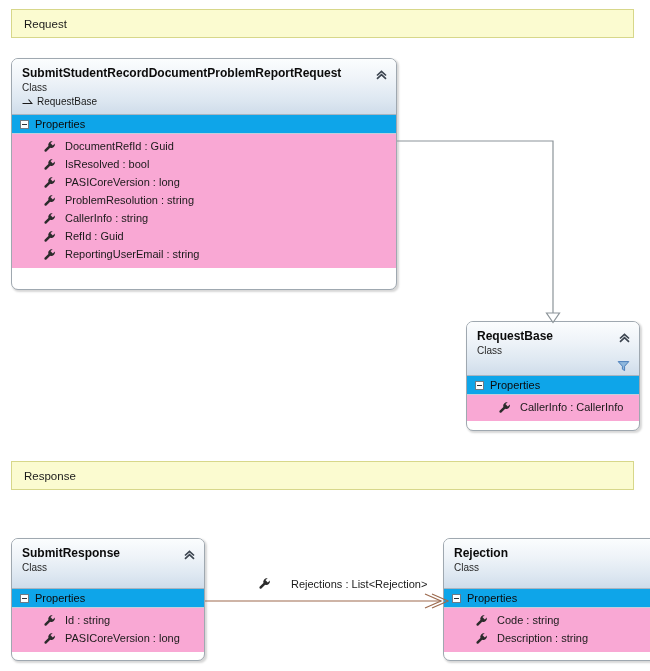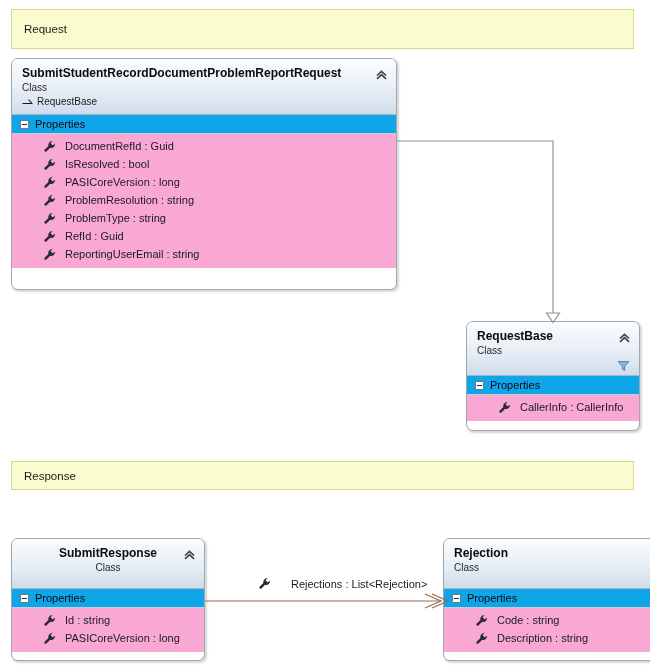--- a/index.html
+++ b/index.html
@@ -21,21 +21,21 @@
     position: absolute;
     box-sizing: border-box;
     background: #fbfbd0;
     border: 1px solid #d7d78a;
     display: flex;
     align-items: center;
     padding-left: 12px;
     font-size: 11.5px;
     color: #1a1a1a;
   }
-  #banner-request  { left: 11px; top: 9px;   width: 623px; height: 40px; }
+  #banner-request  { left: 11px; top: 9px;   width: 623px; height: 29px; }
   #banner-response { left: 11px; top: 461px; width: 623px; height: 29px; }
 
   
   .uml-class {
     position: absolute;
     box-sizing: border-box;
     border: 1px solid #9fa8b0;
     border-radius: 7px;
     background: #ffffff;
     box-shadow: 1.5px 1.5px 2px rgba(0,0,0,0.16);
@@ -212,21 +212,21 @@
           </svg>
       </span>
       <span>ProblemResolution : string</span>
     </div>
     <div class="member">
       <span class="wrench">
         <svg viewBox="0 0 13 13" width="13" height="13">
             <path d="M9.7 1.4 a3.6 3.6 0 0 0 -4.3 4.6 L1.6 9.8 a1.3 1.3 0 0 0 1.8 1.8 l3.8 -3.8 a3.6 3.6 0 0 0 4.6 -4.3 L9.8 5.5 L7.4 3.1 Z" fill="#2b2b2b"></path>
           </svg>
       </span>
-      <span>ProblemType : string</span>
+      <span>CallerInfo : string</span>
     </div>
     <div class="member">
       <span class="wrench">
         <svg viewBox="0 0 13 13" width="13" height="13">
             <path d="M9.7 1.4 a3.6 3.6 0 0 0 -4.3 4.6 L1.6 9.8 a1.3 1.3 0 0 0 1.8 1.8 l3.8 -3.8 a3.6 3.6 0 0 0 4.6 -4.3 L9.8 5.5 L7.4 3.1 Z" fill="#2b2b2b"></path>
           </svg>
       </span>
       <span>RefId : Guid</span>
     </div>
     <div class="member">
@@ -269,21 +269,21 @@
       </span>
       <span>CallerInfo : CallerInfo</span>
     </div>
   </div>
 </div>
 
 <div class="banner" id="banner-response">
   <span>Response</span>
 </div>
 
-<div class="uml-class" id="cls-submitresponse" style="left:11px; top:538px; width:194px; height:123px;text-align:center;">
+<div class="uml-class" id="cls-submitresponse" style="left:11px; top:538px; width:194px; height:123px;">
   <div class="uml-header" style="padding-bottom:14px;">
     <div class="uml-title">SubmitResponse</div>
     <div class="uml-stereo">Class</div>
     <span class="chevron">
       <svg viewBox="0 0 13 12" width="13" height="12">
         <path d="M2 6.5 L6.5 2.3 L11 6.5" stroke="#3c4550" stroke-width="1.7" fill="none"></path>
         <path d="M2 9.8 L6.5 5.6 L11 9.8" stroke="#3c4550" stroke-width="1.7" fill="none"></path>
       </svg>
     </span>
   </div>

